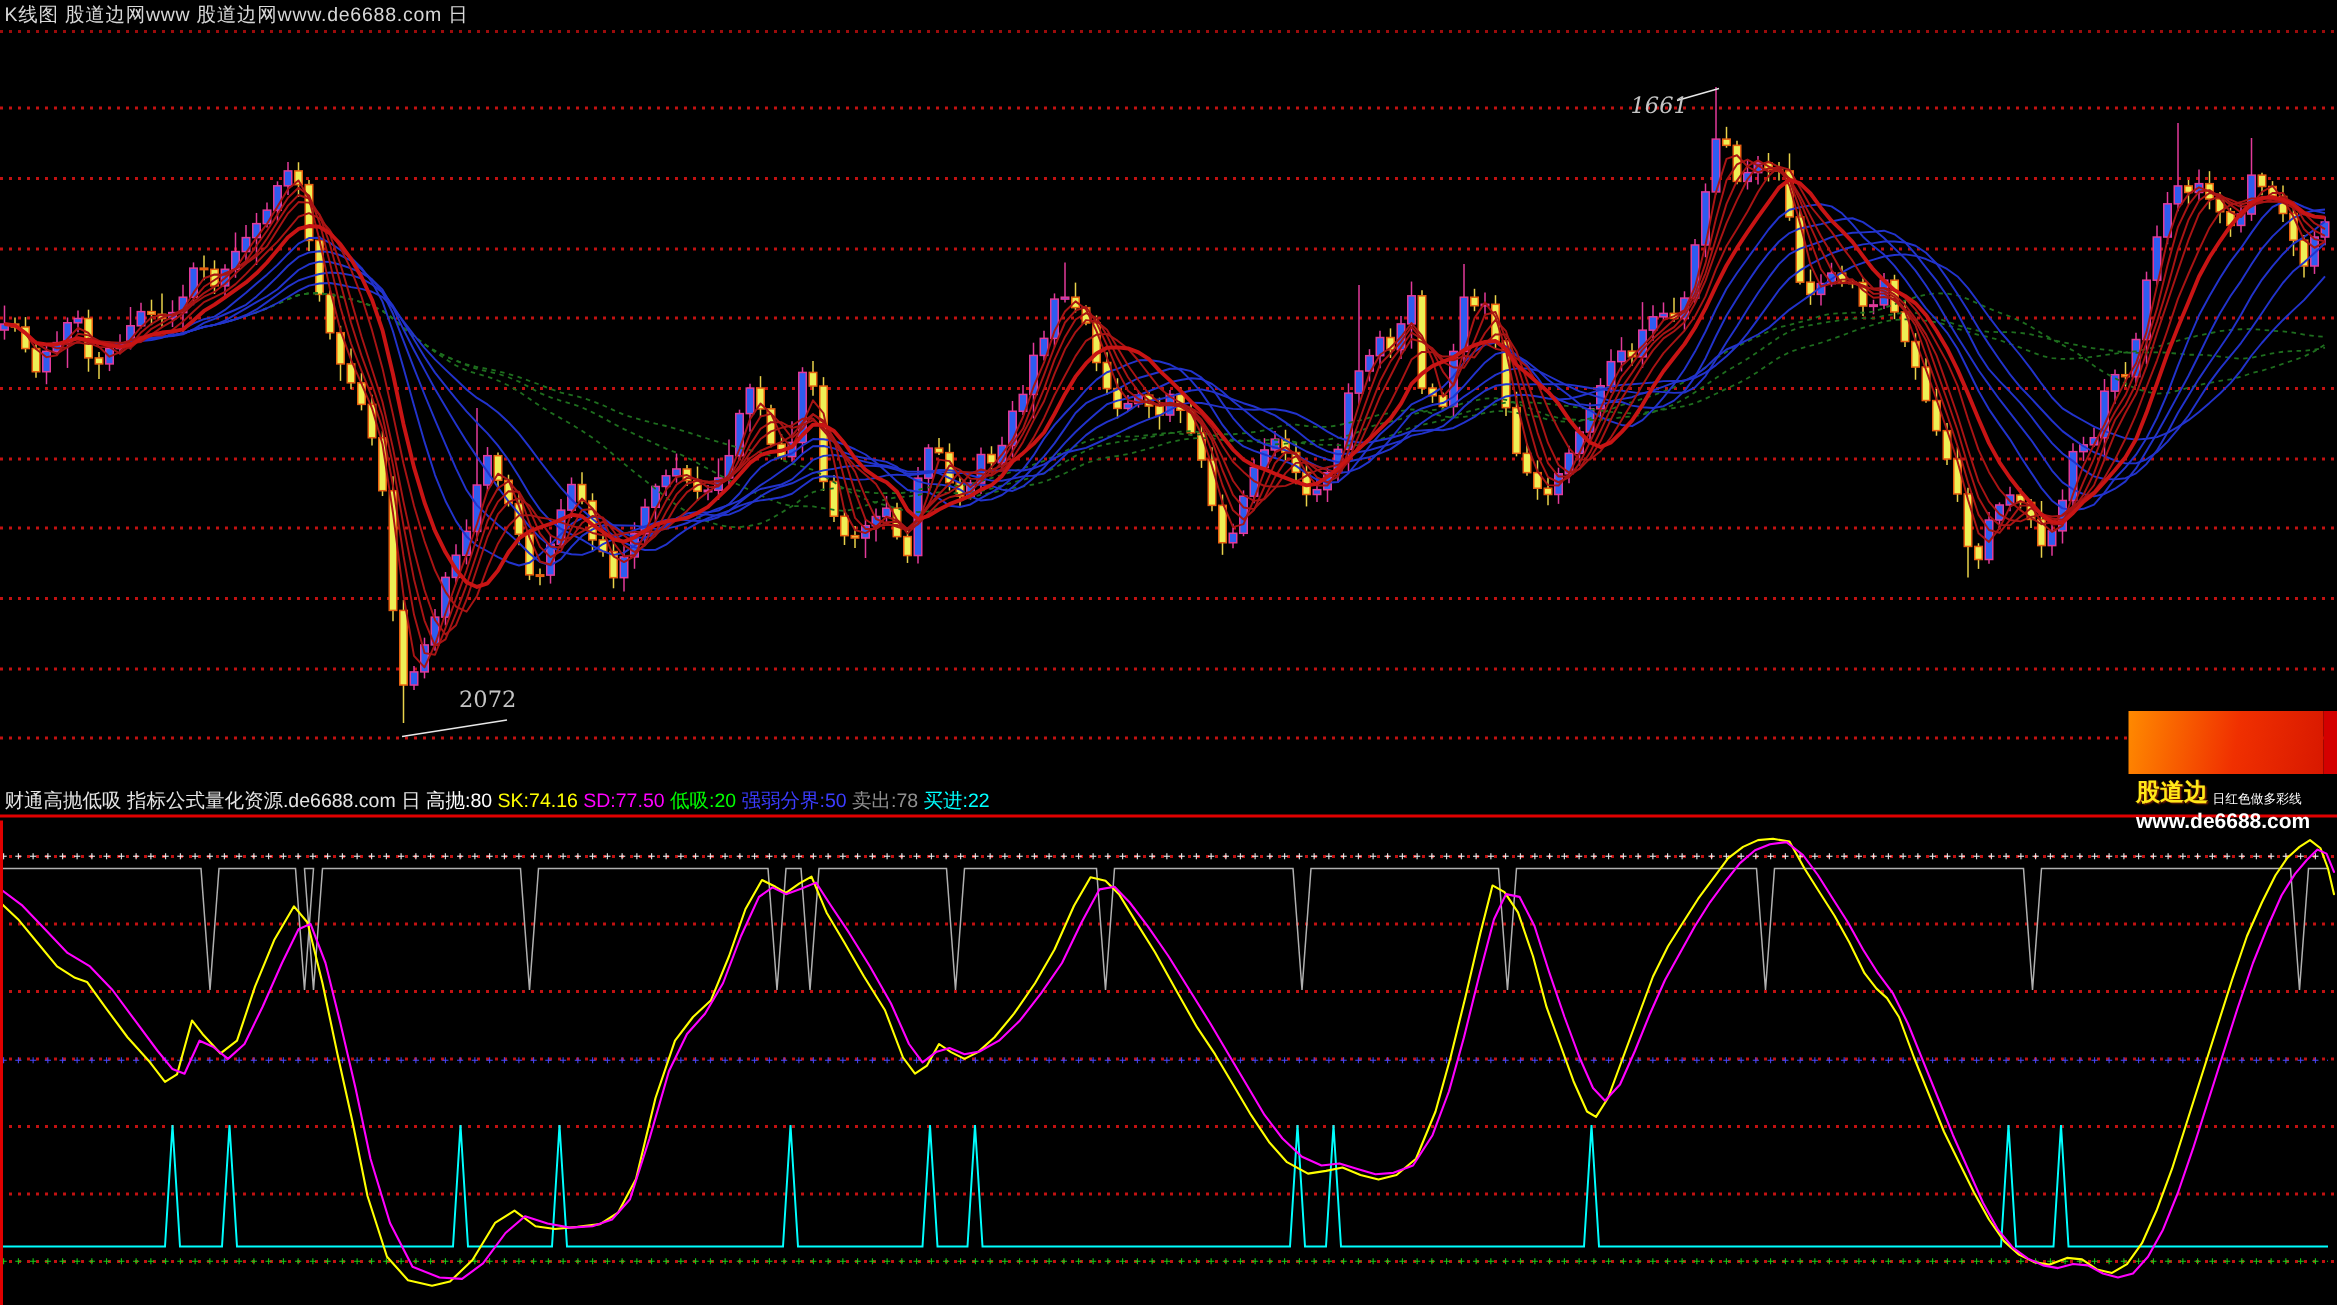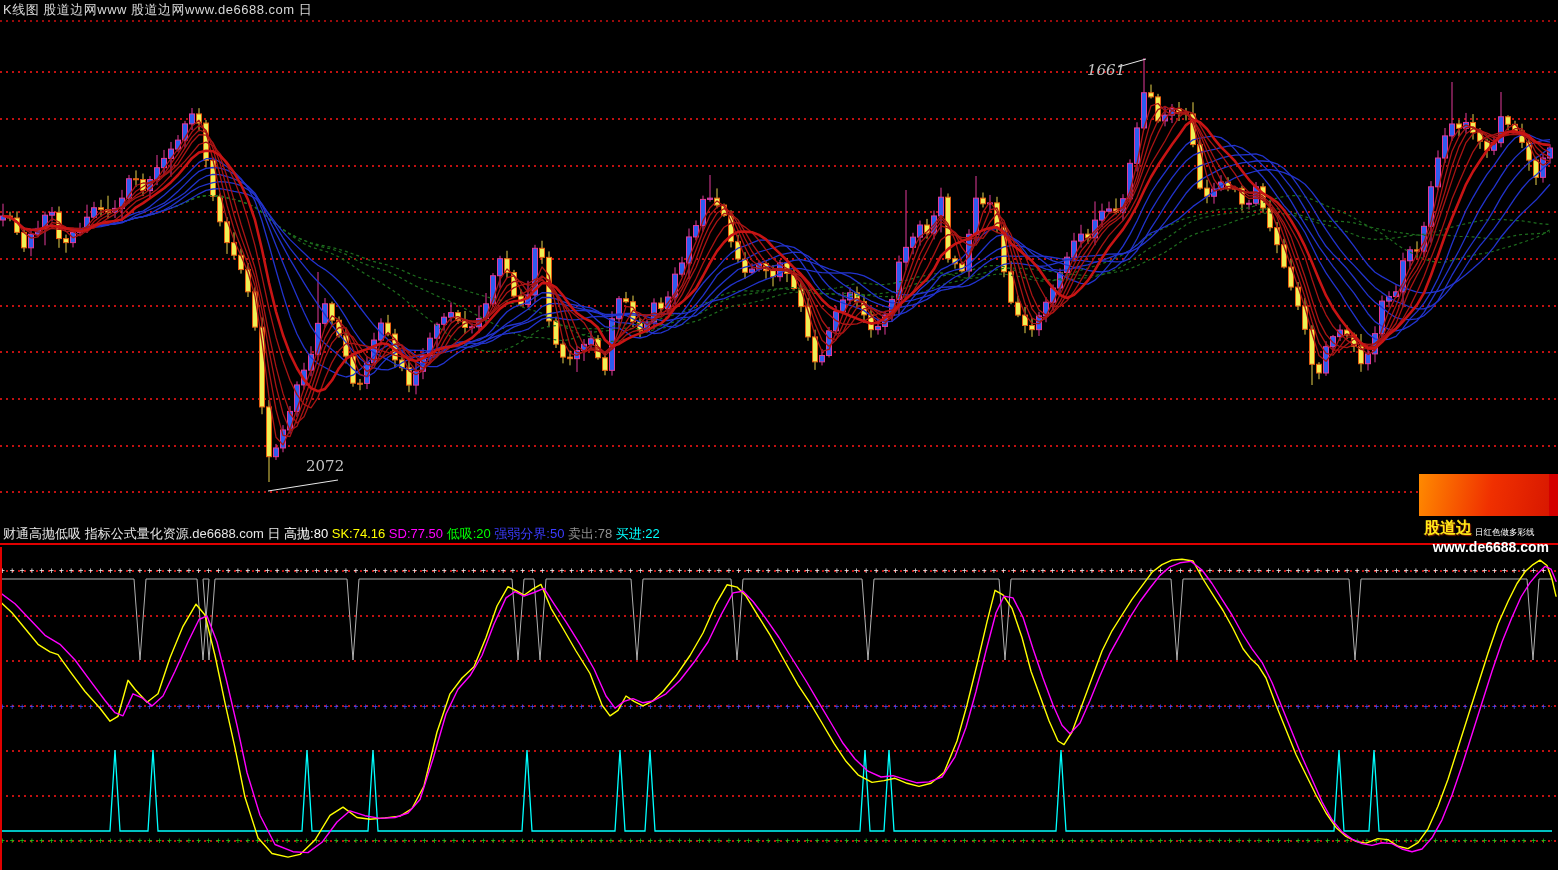--- a/index.html
+++ b/index.html
@@ -27,21 +27,21 @@
     background:#e00000;z-index:4;}
   .left-border{position:absolute;left:0;top:547px;width:2px;height:323px;
     background:#e00000;z-index:5;}
   .watermark{position:absolute;left:1419px;top:474px;width:130px;height:42px;
     background:linear-gradient(100deg,#ff8a00,#f03000 55%,#d81800);
     z-index:6;padding:2px 0 0 5px;box-sizing:border-box;}
   .watermark .row1{display:flex;align-items:flex-end;margin-top:42px;}
   .watermark .brand{color:#ffe818;font-weight:bold;font-size:16px;
     text-shadow:1px 1px 1px #802000;}
   .watermark .tag{color:#fff;font-size:8.5px;margin-left:3px;}
-  .watermark .url{color:#fff;font-weight:bold;font-size:14px;line-height:16px;text-align:right;}
+  .watermark .url{color:#fff;font-weight:bold;font-size:14px;line-height:16px;}
   .right-strip{position:absolute;left:1549px;top:474px;width:9px;height:42px;
     background:#d40000;z-index:6;}
 </style>
 </head>
 <body>
 
 <div class="title-bar">
   <span>K线图 股道边网www 股道边网www.de6688.com 日</span>
 </div>
 <div class="title-underline"></div>

